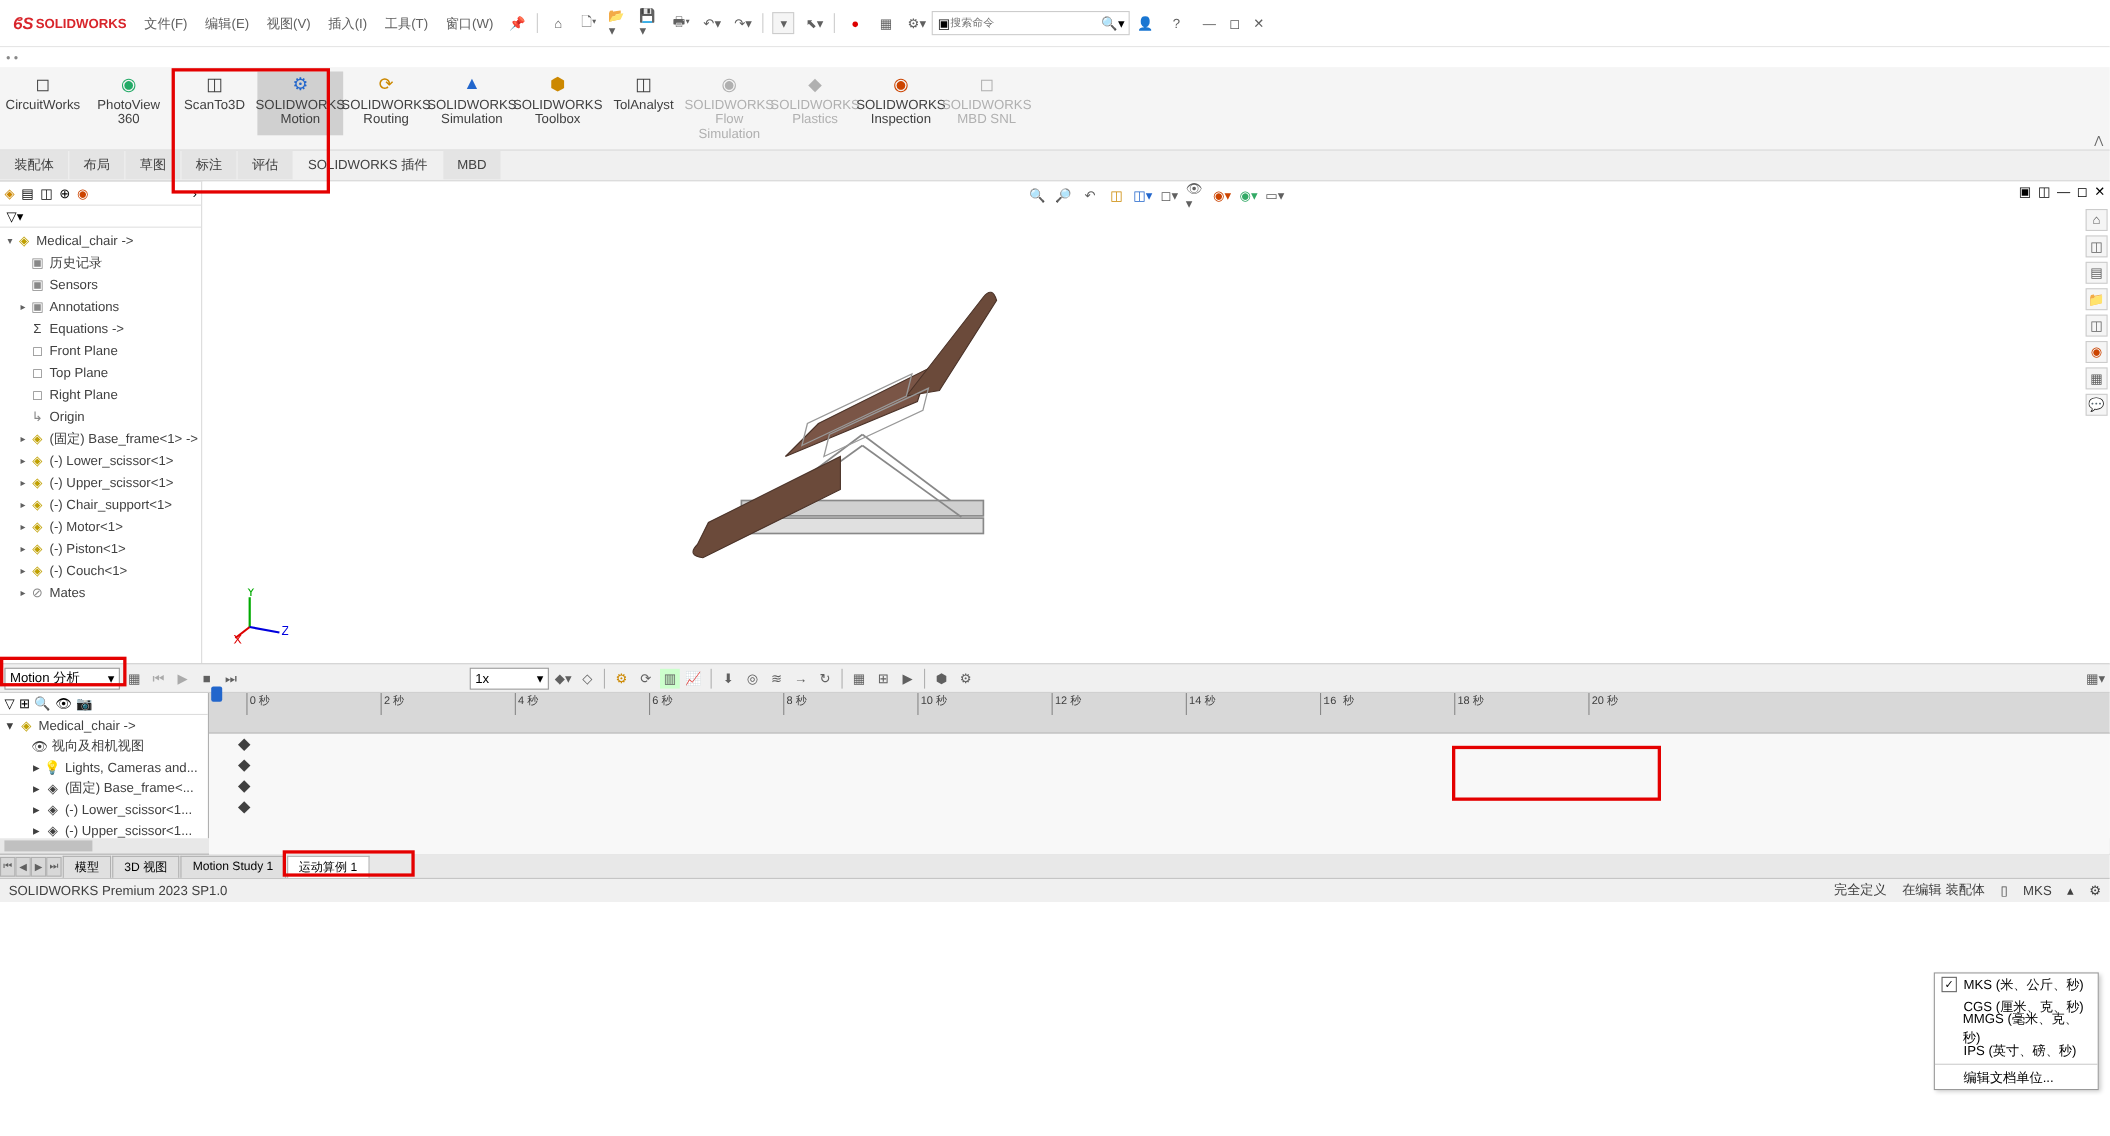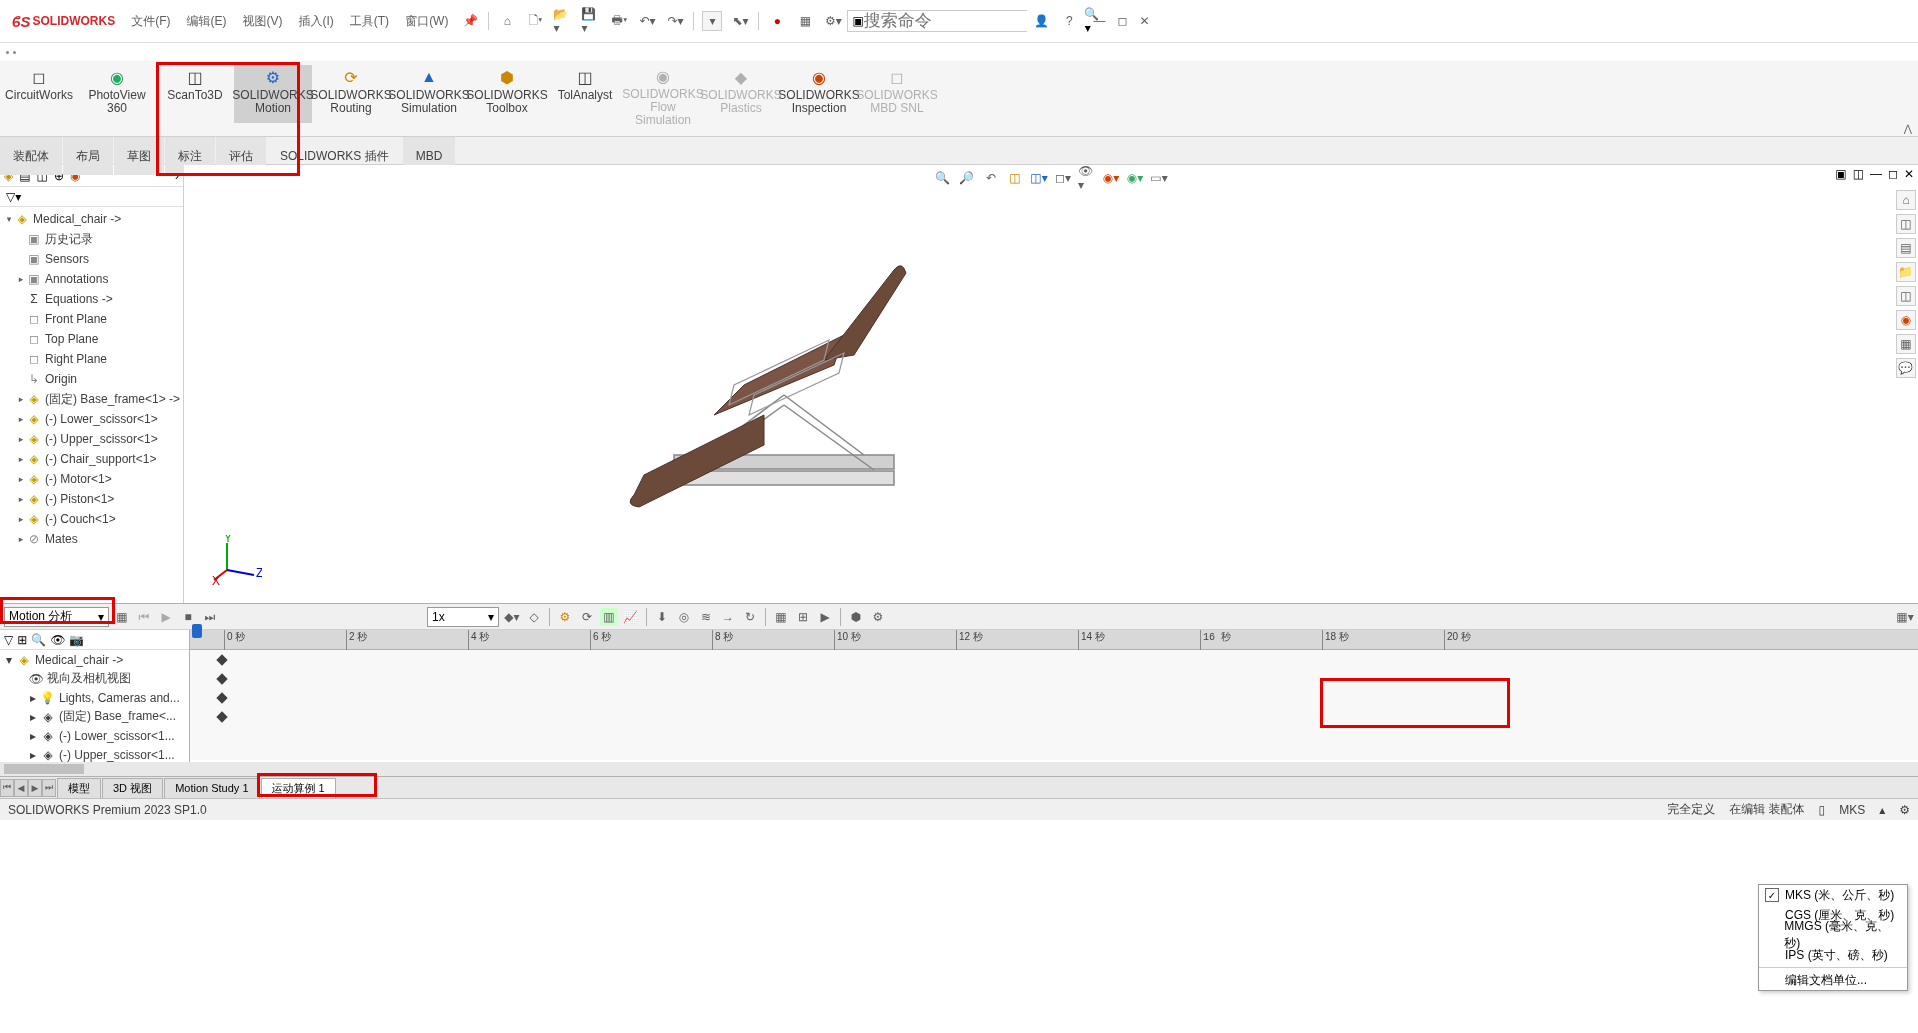--- a/index.html
+++ b/index.html
@@ -7,40 +7,40 @@
 
 
 .titlebar { height: 43px; display: flex; align-items: center; background: #fff; border-bottom: 1px solid #e0e0e0; padding: 0 4px; }
 .logo { color: #d8262c; font-weight: bold; font-size: 13px; display: flex; align-items: center; padding: 0 8px; }
 .logo-s { font-style: italic; font-size: 15px; margin-right: 2px; }
 .menu-item { padding: 0 8px; color: #606060; cursor: pointer; }
 .tb-icon { width: 20px; height: 20px; display: flex; align-items: center; justify-content: center; margin: 0 4px; color: #606060; }
 .tb-sep { width: 1px; height: 18px; background: #ccc; margin: 0 4px; }
 .doc-title { flex: 1; text-align: center; color: #606060; }
 .search-box { width: 180px; height: 22px; border: 1px solid #ccc; display: flex; align-items: center; padding: 0 4px; }
-.search-box input { border: none; outline: none; flex: 1; font-size: 17px; }
+.search-box input { border: none; outline: none; flex: 1; font-size: 10px; }
 .win-btns { display: flex; gap: 12px; padding: 0 10px; color: #606060; }
 
 
 .qat { height: 18px; background: #fff; display: flex; align-items: center; padding-left: 6px; }
 .qat-dot { width: 3px; height: 3px; background: #888; border-radius: 50%; margin-right: 4px; }
 
 
 .ribbon-wrapper { height: 76px; background: #f5f5f5; border-bottom: 1px solid #d0d0d0; display: flex; align-items: flex-start; padding-top: 4px; position: relative; }
 .ribbon-btn { width: 78px; height: 58px; display: flex; flex-direction: column; align-items: center; justify-content: flex-start; text-align: center; font-size: 11px; color: #404040; padding-top: 2px; }
 .ribbon-btn.disabled { color: #b0b0b0; }
 .ribbon-btn.active { background: #d0d0d0; }
 .rb-icon { width: 24px; height: 20px; display: flex; align-items: center; justify-content: center; font-size: 16px; margin-bottom: 2px; }
 .ribbon-line1 { line-height: 13px; }
 .ribbon-line2 { line-height: 13px; }
 .ribbon-expand { position: absolute; right: 6px; bottom: 2px; font-size: 10px; color: #666; }
 
 
 .tabstrip { height: 28px; background: #f0f0f0; display: flex; border-bottom: 1px solid #d0d0d0; position: relative; }
-.tab { padding: 0 12px; height: 38px; display: flex; align-items: center; font-size: 12px; color: #404040; border: 1px solid transparent; background: #e4e4e4; margin-right: 1px; }
+.tab { padding: 0 12px; height: 26px; display: flex; align-items: center; font-size: 12px; color: #404040; border: 1px solid transparent; background: #e4e4e4; margin-right: 1px; }
 .tab.plain { background: transparent; }
 
 
 .red-box { position: absolute; border: 3px solid #e40000; pointer-events: none; z-index: 5; }
 
 
 .workspace { display: flex; height: 438px; }
 .left-panel { width: 184px; background: #fff; border-right: 1px solid #d0d0d0; display: flex; flex-direction: column; }
 .lp-iconrow { height: 22px; display: flex; align-items: center; border-bottom: 1px solid #e0e0e0; padding: 0 4px; gap: 6px; }
 .lp-filter { height: 20px; display: flex; align-items: center; padding: 0 6px; border-bottom: 1px solid #e0e0e0; }
@@ -72,21 +72,21 @@
 .motion-panel { border-top: 1px solid #b0b0b0; background: #f5f5f5; }
 .motion-toolbar { height: 26px; display: flex; align-items: center; padding: 0 4px; gap: 4px; background: #f0f0f0; border-bottom: 1px solid #d0d0d0; }
 .motion-combo { width: 105px; height: 20px; border: 1px solid #999; background: #fff; display: flex; align-items: center; padding: 0 4px; font-size: 11px; justify-content: space-between; }
 .mt-icon { width: 18px; height: 18px; display:flex; align-items:center; justify-content:center; color:#606060; }
 .mt-sep { width: 1px; height: 18px; background: #b0b0b0; margin: 0 2px; }
 .timeline-area { display: flex; height: 132px; background: #f5f5f5; }
 .tl-tree { width: 190px; border-right: 1px solid #b0b0b0; background: #fff; overflow:hidden; }
 .tl-tree-toolbar { height: 20px; display: flex; align-items: center; padding: 0 4px; gap: 4px; border-bottom: 1px solid #ddd; }
 .tl-tree-item { height: 19px; display: flex; align-items: center; padding-left: 6px; font-size: 11px; color: #404040; white-space: nowrap; }
 .timeline { flex: 1; position: relative; background: #fff; }
-.tl-ruler { height: 20px; background: #d8d8d8; position: relative; border-bottom: 1px solid #b0b0b0; }
+.tl-ruler { height: 37px; background: #d8d8d8; position: relative; border-bottom: 1px solid #b0b0b0; }
 .tl-tick { position: absolute; top: 0; height: 20px; border-left: 1px solid #888; font-size: 10px; padding-left: 2px; color: #404040; }
 .tl-body { position: relative; height: 110px; background: #f8f8f8; }
 .tl-key { position: absolute; width: 8px; height: 8px; background: #404040; transform: rotate(45deg); }
 .tl-hscroll { height: 14px; background: #e8e8e8; display:flex; align-items:center; }
 .tl-hscroll-thumb { height:10px; background:#c0c0c0; width:80px; margin-left:4px; }
 
 
 .units-menu { position: absolute; right: 10px; bottom: 42px; width: 150px; background: #fff; border: 1px solid #999; box-shadow: 2px 2px 4px rgba(0,0,0,0.2); z-index: 3; }
 .units-item { height: 20px; display: flex; align-items: center; padding: 0 6px; font-size: 11px; }
 .units-item .chk { width: 14px; height: 14px; border: 1px solid #666; margin-right: 6px; display:flex; align-items:center; justify-content:center; font-size:10px; }

